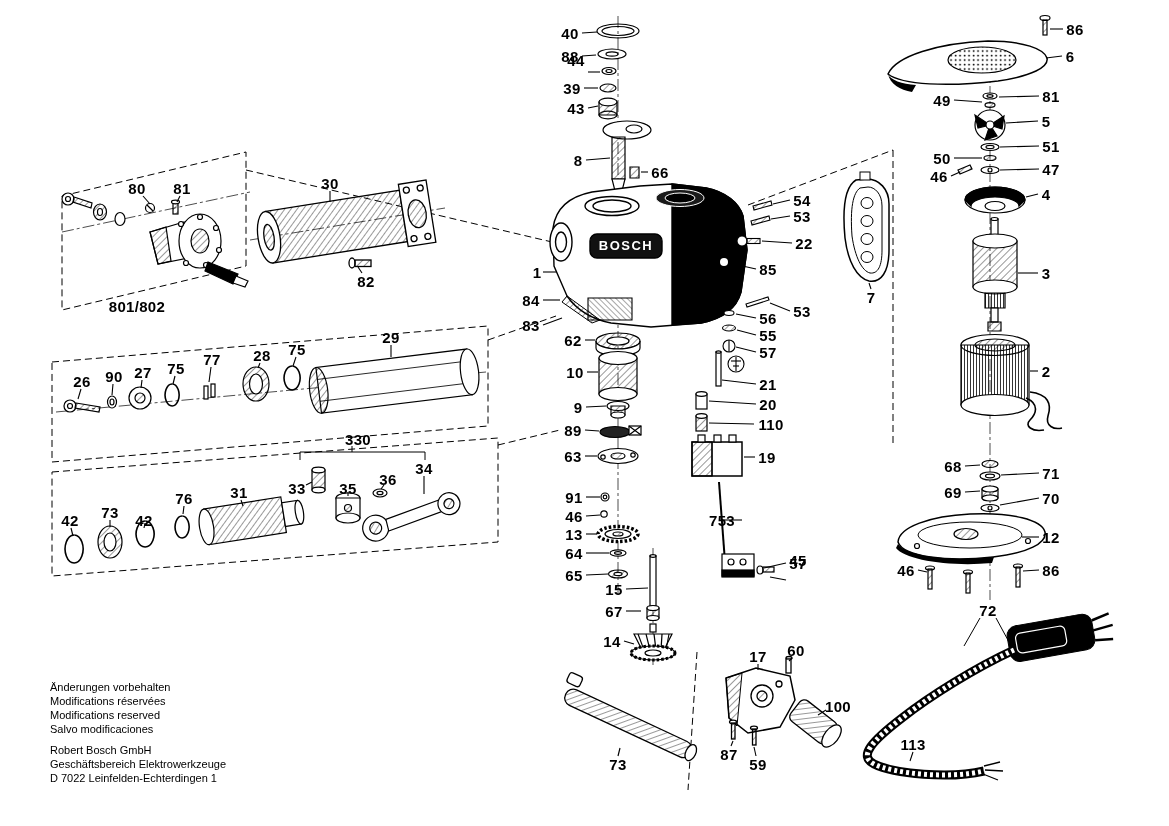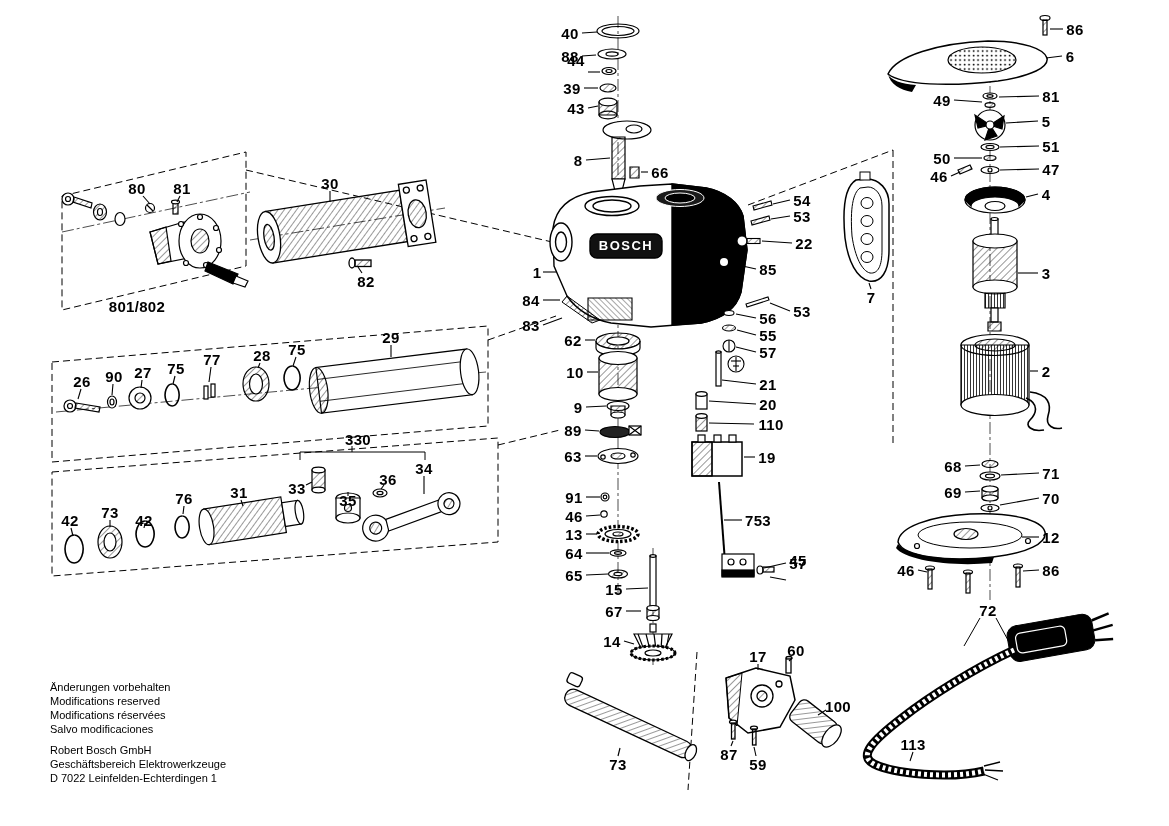--- a/index.html
+++ b/index.html
@@ -471,22 +471,22 @@
         <line x1="731" y1="746" x2="733" y2="741"></line>
         <line x1="756" y1="756" x2="754" y2="747"></line>
         <line x1="618" y1="756" x2="620" y2="748"></line>
         <line x1="913" y1="752" x2="910" y2="761"></line>
       </g>
 </svg>
 
 
 <div class="footer">
   <div>Änderungen vorbehalten</div>
+  <div>Modifications réservées</div>
   <div>Modifications reserved</div>
-  <div>Modifications réservées</div>
   <div>Salvo modificaciones</div>
   <div class="company first">Robert Bosch GmbH</div>
   <div class="company">Geschäftsbereich Elektrowerkzeuge</div>
   <div class="company">D 7022 Leinfelden-Echterdingen 1</div>
 </div>
 
 <div class="labels" id="labels">
       <span class="part-label" style="left: 570px; top: 33px;">40</span>
       <span class="part-label" style="left: 570px; top: 56px;">88</span>
       <span class="part-label" style="left: 576px; top: 60px;">44</span>
@@ -533,34 +533,34 @@
       <span class="part-label" style="left: 574px; top: 534px;">13</span>
       <span class="part-label" style="left: 574px; top: 553px;">64</span>
       <span class="part-label" style="left: 574px; top: 575px;">65</span>
       <span class="part-label" style="left: 614px; top: 589px;">15</span>
       <span class="part-label" style="left: 614px; top: 611px;">67</span>
       <span class="part-label" style="left: 612px; top: 641px;">14</span>
       <span class="part-label" style="left: 768px; top: 384px;">21</span>
       <span class="part-label" style="left: 768px; top: 404px;">20</span>
       <span class="part-label" style="left: 771px; top: 424px;">110</span>
       <span class="part-label" style="left: 767px; top: 457px;">19</span>
-      <span class="part-label" style="left: 758px; top: 520px;">753</span>
+      <span class="part-label" style="left: 722px; top: 520px;">753</span>
       <span class="part-label" style="left: 798px; top: 563px;">57</span>
       <span class="part-label" style="left: 798px; top: 560px;">45</span>
       <span class="part-label" style="left: 391px; top: 337px;">29</span>
       <span class="part-label" style="left: 297px; top: 349px;">75</span>
       <span class="part-label" style="left: 262px; top: 355px;">28</span>
       <span class="part-label" style="left: 212px; top: 359px;">77</span>
       <span class="part-label" style="left: 176px; top: 368px;">75</span>
       <span class="part-label" style="left: 143px; top: 372px;">27</span>
       <span class="part-label" style="left: 114px; top: 376px;">90</span>
       <span class="part-label" style="left: 82px; top: 381px;">26</span>
       <span class="part-label" style="left: 358px; top: 439px;">330</span>
       <span class="part-label" style="left: 297px; top: 488px;">33</span>
-      <span class="part-label" style="left: 348px; top: 500px;">35</span>
+      <span class="part-label" style="left: 348px; top: 488px;">35</span>
       <span class="part-label" style="left: 388px; top: 479px;">36</span>
       <span class="part-label" style="left: 424px; top: 468px;">34</span>
       <span class="part-label" style="left: 239px; top: 492px;">31</span>
       <span class="part-label" style="left: 184px; top: 498px;">76</span>
       <span class="part-label" style="left: 110px; top: 512px;">73</span>
       <span class="part-label" style="left: 70px; top: 520px;">42</span>
       <span class="part-label" style="left: 144px; top: 520px;">42</span>
       <span class="part-label" style="left: 953px; top: 466px;">68</span>
       <span class="part-label" style="left: 1051px; top: 473px;">71</span>
       <span class="part-label" style="left: 953px; top: 492px;">69</span>

